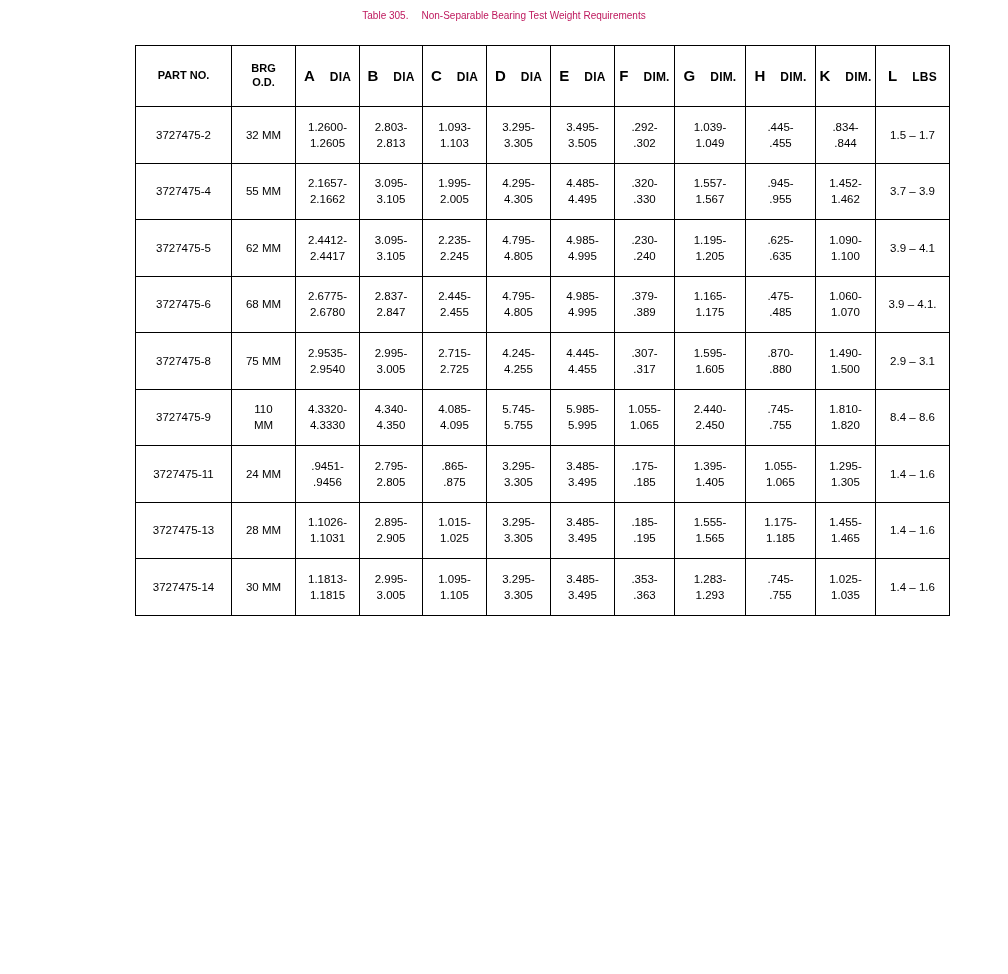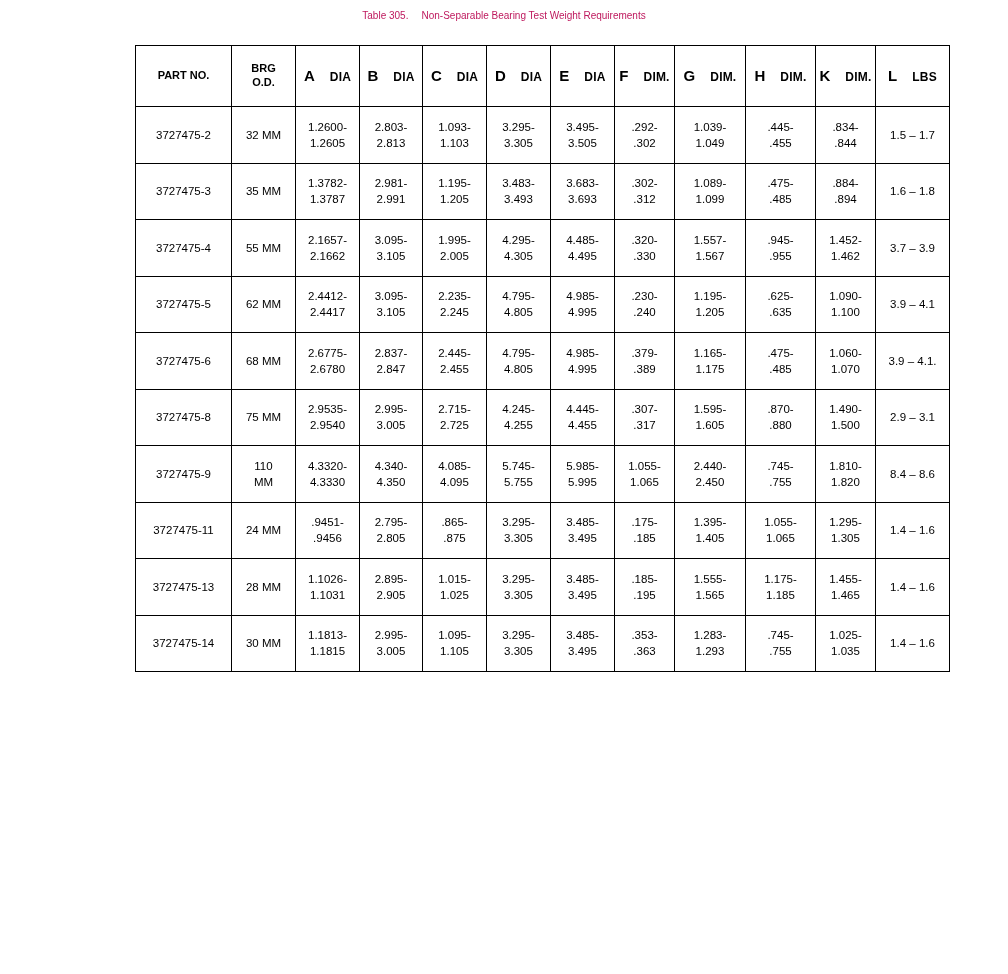--- a/index.html
+++ b/index.html
@@ -123,43 +123,20 @@
 3.505</td>
           <td>.292-
 .302</td>
           <td>1.039-
 1.049</td>
           <td>.445-
 .455</td>
           <td>.834-
 .844</td>
           <td>1.5 – 1.7</td>
-        </tr>
-        <tr>
-          <td>3727475-3</td>
-          <td>35 MM</td>
-          <td>1.3782-
-1.3787</td>
-          <td>2.981-
-2.991</td>
-          <td>1.195-
-1.205</td>
-          <td>3.483-
-3.493</td>
-          <td>3.683-
-3.693</td>
-          <td>.302-
-.312</td>
-          <td>1.089-
-1.099</td>
-          <td>.475-
-.485</td>
-          <td>.884-
-.894</td>
-          <td>1.6 – 1.8</td>
         </tr>
         <tr>
           <td>3727475-4</td>
           <td>55 MM</td>
           <td>2.1657-
 2.1662</td>
           <td>3.095-
 3.105</td>
           <td>1.995-
 2.005</td>

